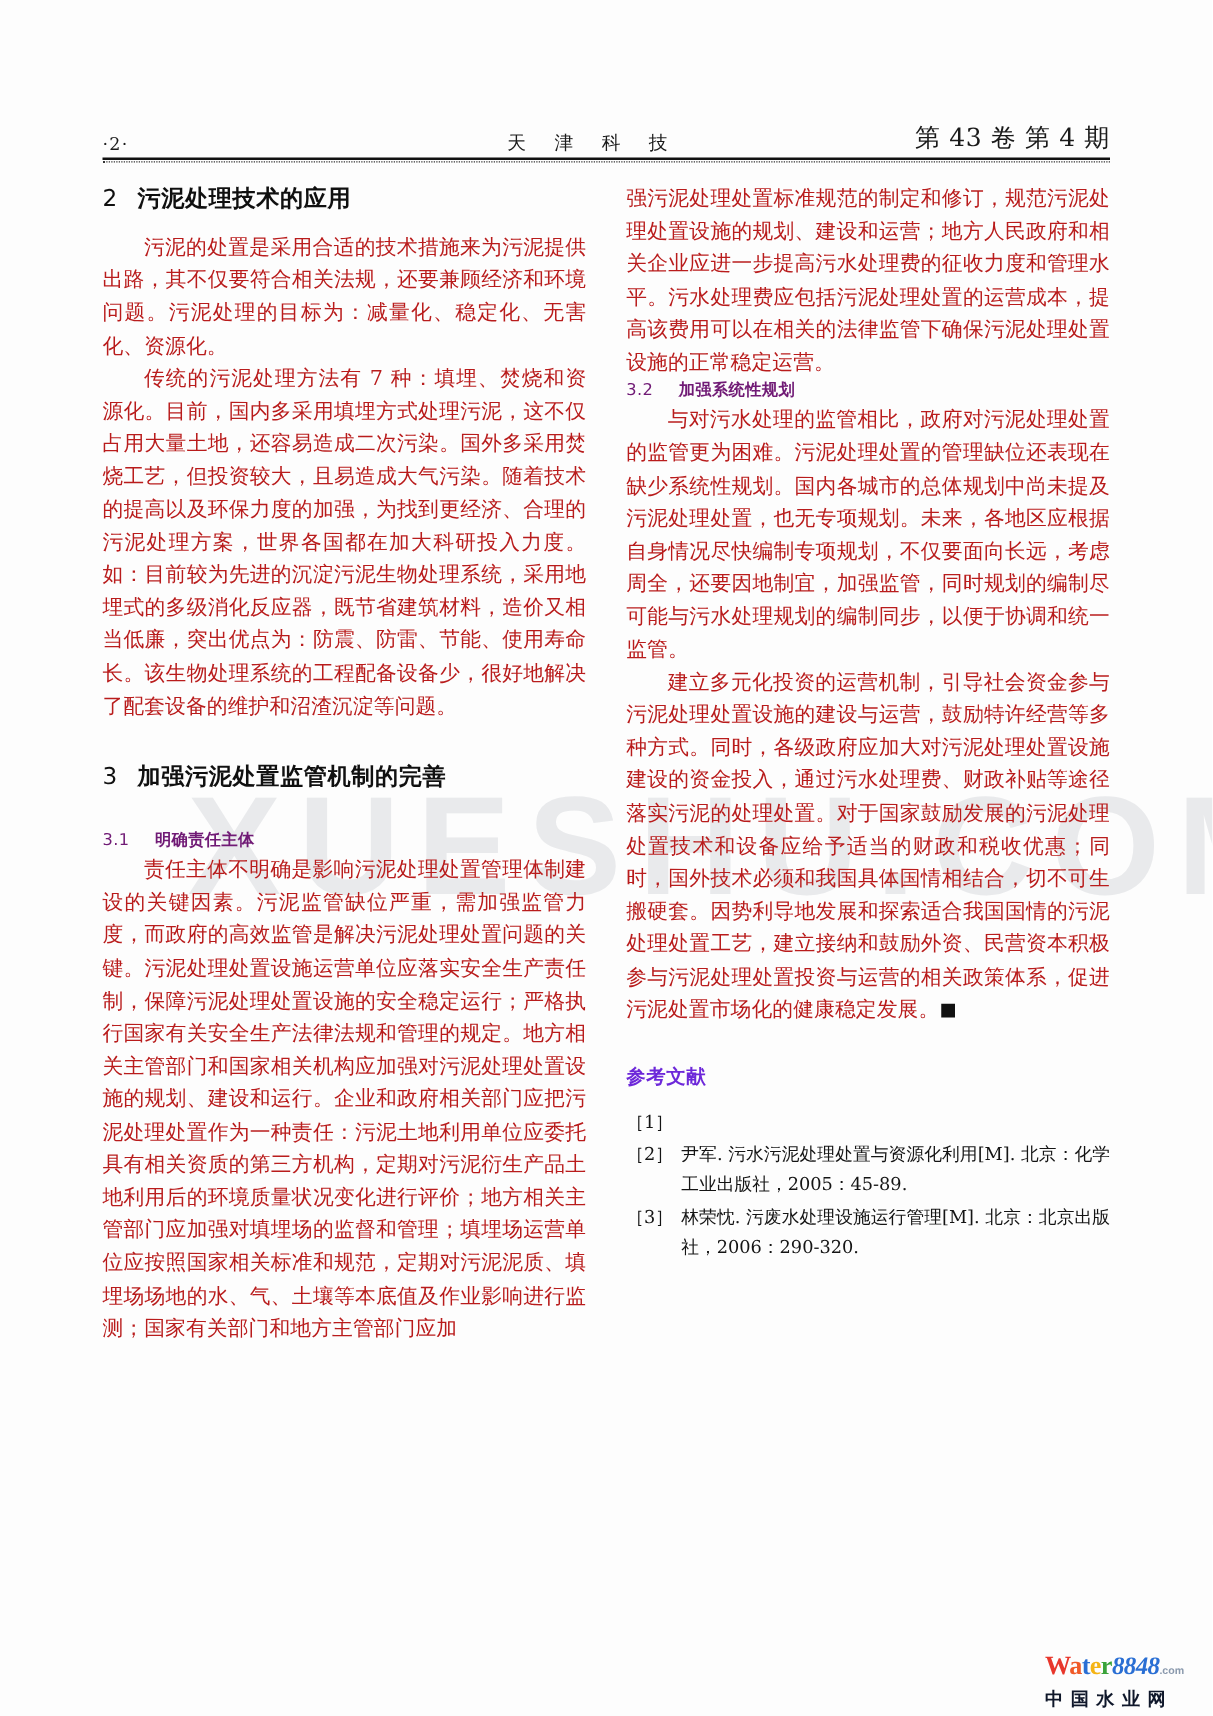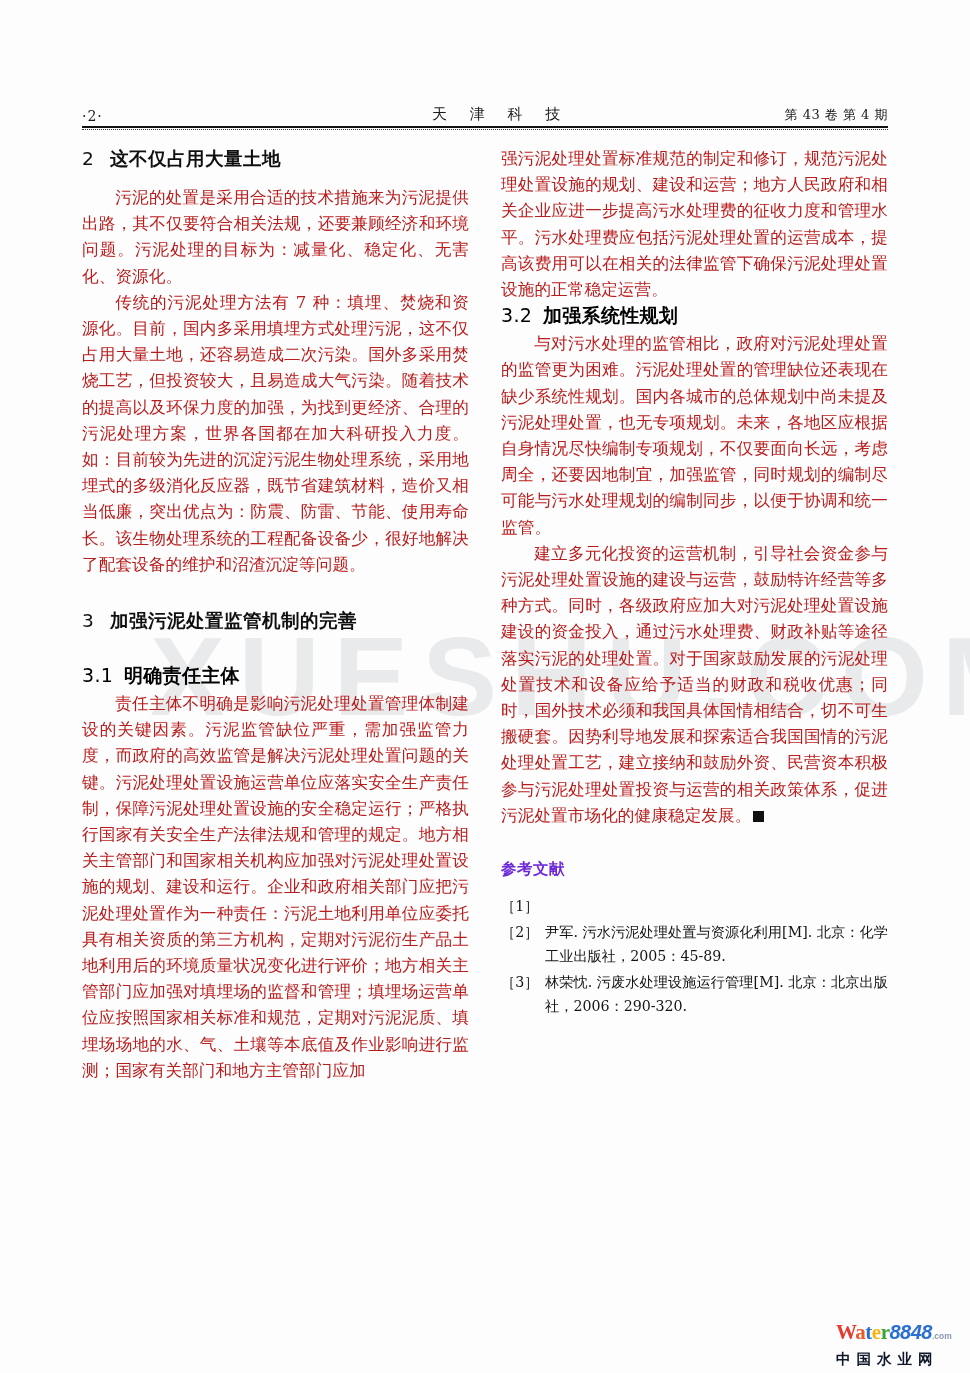--- a/index.html
+++ b/index.html
@@ -54,21 +54,21 @@
   }
   .runhead-journal {
     font-family: "DejaVu Serif", "Liberation Serif", serif;
     font-size: 15px;
     color: #1a1a1a;
     letter-spacing: 9px;
     margin-left: 114px;
   }
   .runhead-issue {
     font-family: "DejaVu Serif", "Liberation Serif", serif;
-    font-size: 13px;
+    font-size: 20px;
     color: #1a1a1a;
     letter-spacing: 0.5px;
   }
   .runhead-rule {
     position: absolute;
     top: 126px;
     left: 82px;
     width: 806px;
     z-index: 2;
   }
@@ -105,23 +105,23 @@
     margin: 0 0 14px 0;
     letter-spacing: 0.5px;
   }
   .h1 .num {
     display: inline-block;
     min-width: 28px;
     font-weight: 500;
   }
   .h2 {
     font-family: "DejaVu Sans", "Liberation Sans", sans-serif;
-    font-size: 19px;
-    font-weight: 700;
-    color: #000000;
+    font-size: 13px;
+    font-weight: 700;
+    color: #701a75;
     margin: 0 0 2px 0;
     letter-spacing: 0.3px;
   }
   .h2 .num {
     display: inline-block;
     min-width: 42px;
     font-weight: 500;
   }
   p.body {
     font-family: "DejaVu Serif", "Liberation Serif", serif;
@@ -187,21 +187,21 @@
     line-height: 21px;
     letter-spacing: -0.5px;
     white-space: nowrap;
   }
   .brand-word .l1 { color: #e8372c; }
   .brand-word .l2 { color: #f05a28; }
   .brand-word .l3 { color: #2a6fd4; }
   .brand-word .l4 { color: #f5b416; }
   .brand-word .l5 { color: #3aa33a; }
   .brand-num {
-    font-family: Liberation Sans, sans-serif;
+    font-family: Liberation Serif, serif;
     font-style: italic;
     font-weight: 700;
     color: #2a6fd4;
     font-size: 20px;
     letter-spacing: -0.5px;
   }
   .brand-dotcom {
     font-family: "Liberation Sans", sans-serif;
     font-size: 8.5px;
     color: #8a99ad;
@@ -232,21 +232,21 @@
   <div class="runhead-rule">
     <div class="solid"></div>
     <div class="dotted"></div>
   </div>
 
   <div class="columns">
 
     <div class="col">
 
       <h2 class="h1">
-        <span class="num">2</span><span>这不仅占用大量土地</span>
+        <span class="num">2</span><span>污泥处理技术的应用</span>
       </h2>
 
       <p class="body">污泥的处置是采用合适的技术措施来为污泥提供出路，其不仅要符合相关法规，还要兼顾经济和环境问题。污泥处理的目标为：减量化、稳定化、无害化、资源化。</p>
       <p class="body">传统的污泥处理方法有 7 种：填埋、焚烧和资源化。目前，国内多采用填埋方式处理污泥，这不仅占用大量土地，还容易造成二次污染。国外多采用焚烧工艺，但投资较大，且易造成大气污染。随着技术的提高以及环保力度的加强，为找到更经济、合理的污泥处理方案，世界各国都在加大科研投入力度。如：目前较为先进的沉淀污泥生物处理系统，采用地埋式的多级消化反应器，既节省建筑材料，造价又相当低廉，突出优点为：防震、防雷、节能、使用寿命长。该生物处理系统的工程配备设备少，很好地解决了配套设备的维护和沼渣沉淀等问题。</p>
 
       <div class="gap-lg"></div>
 
       <h2 class="h1">
         <span class="num">3</span><span>加强污泥处置监管机制的完善</span>
       </h2>

